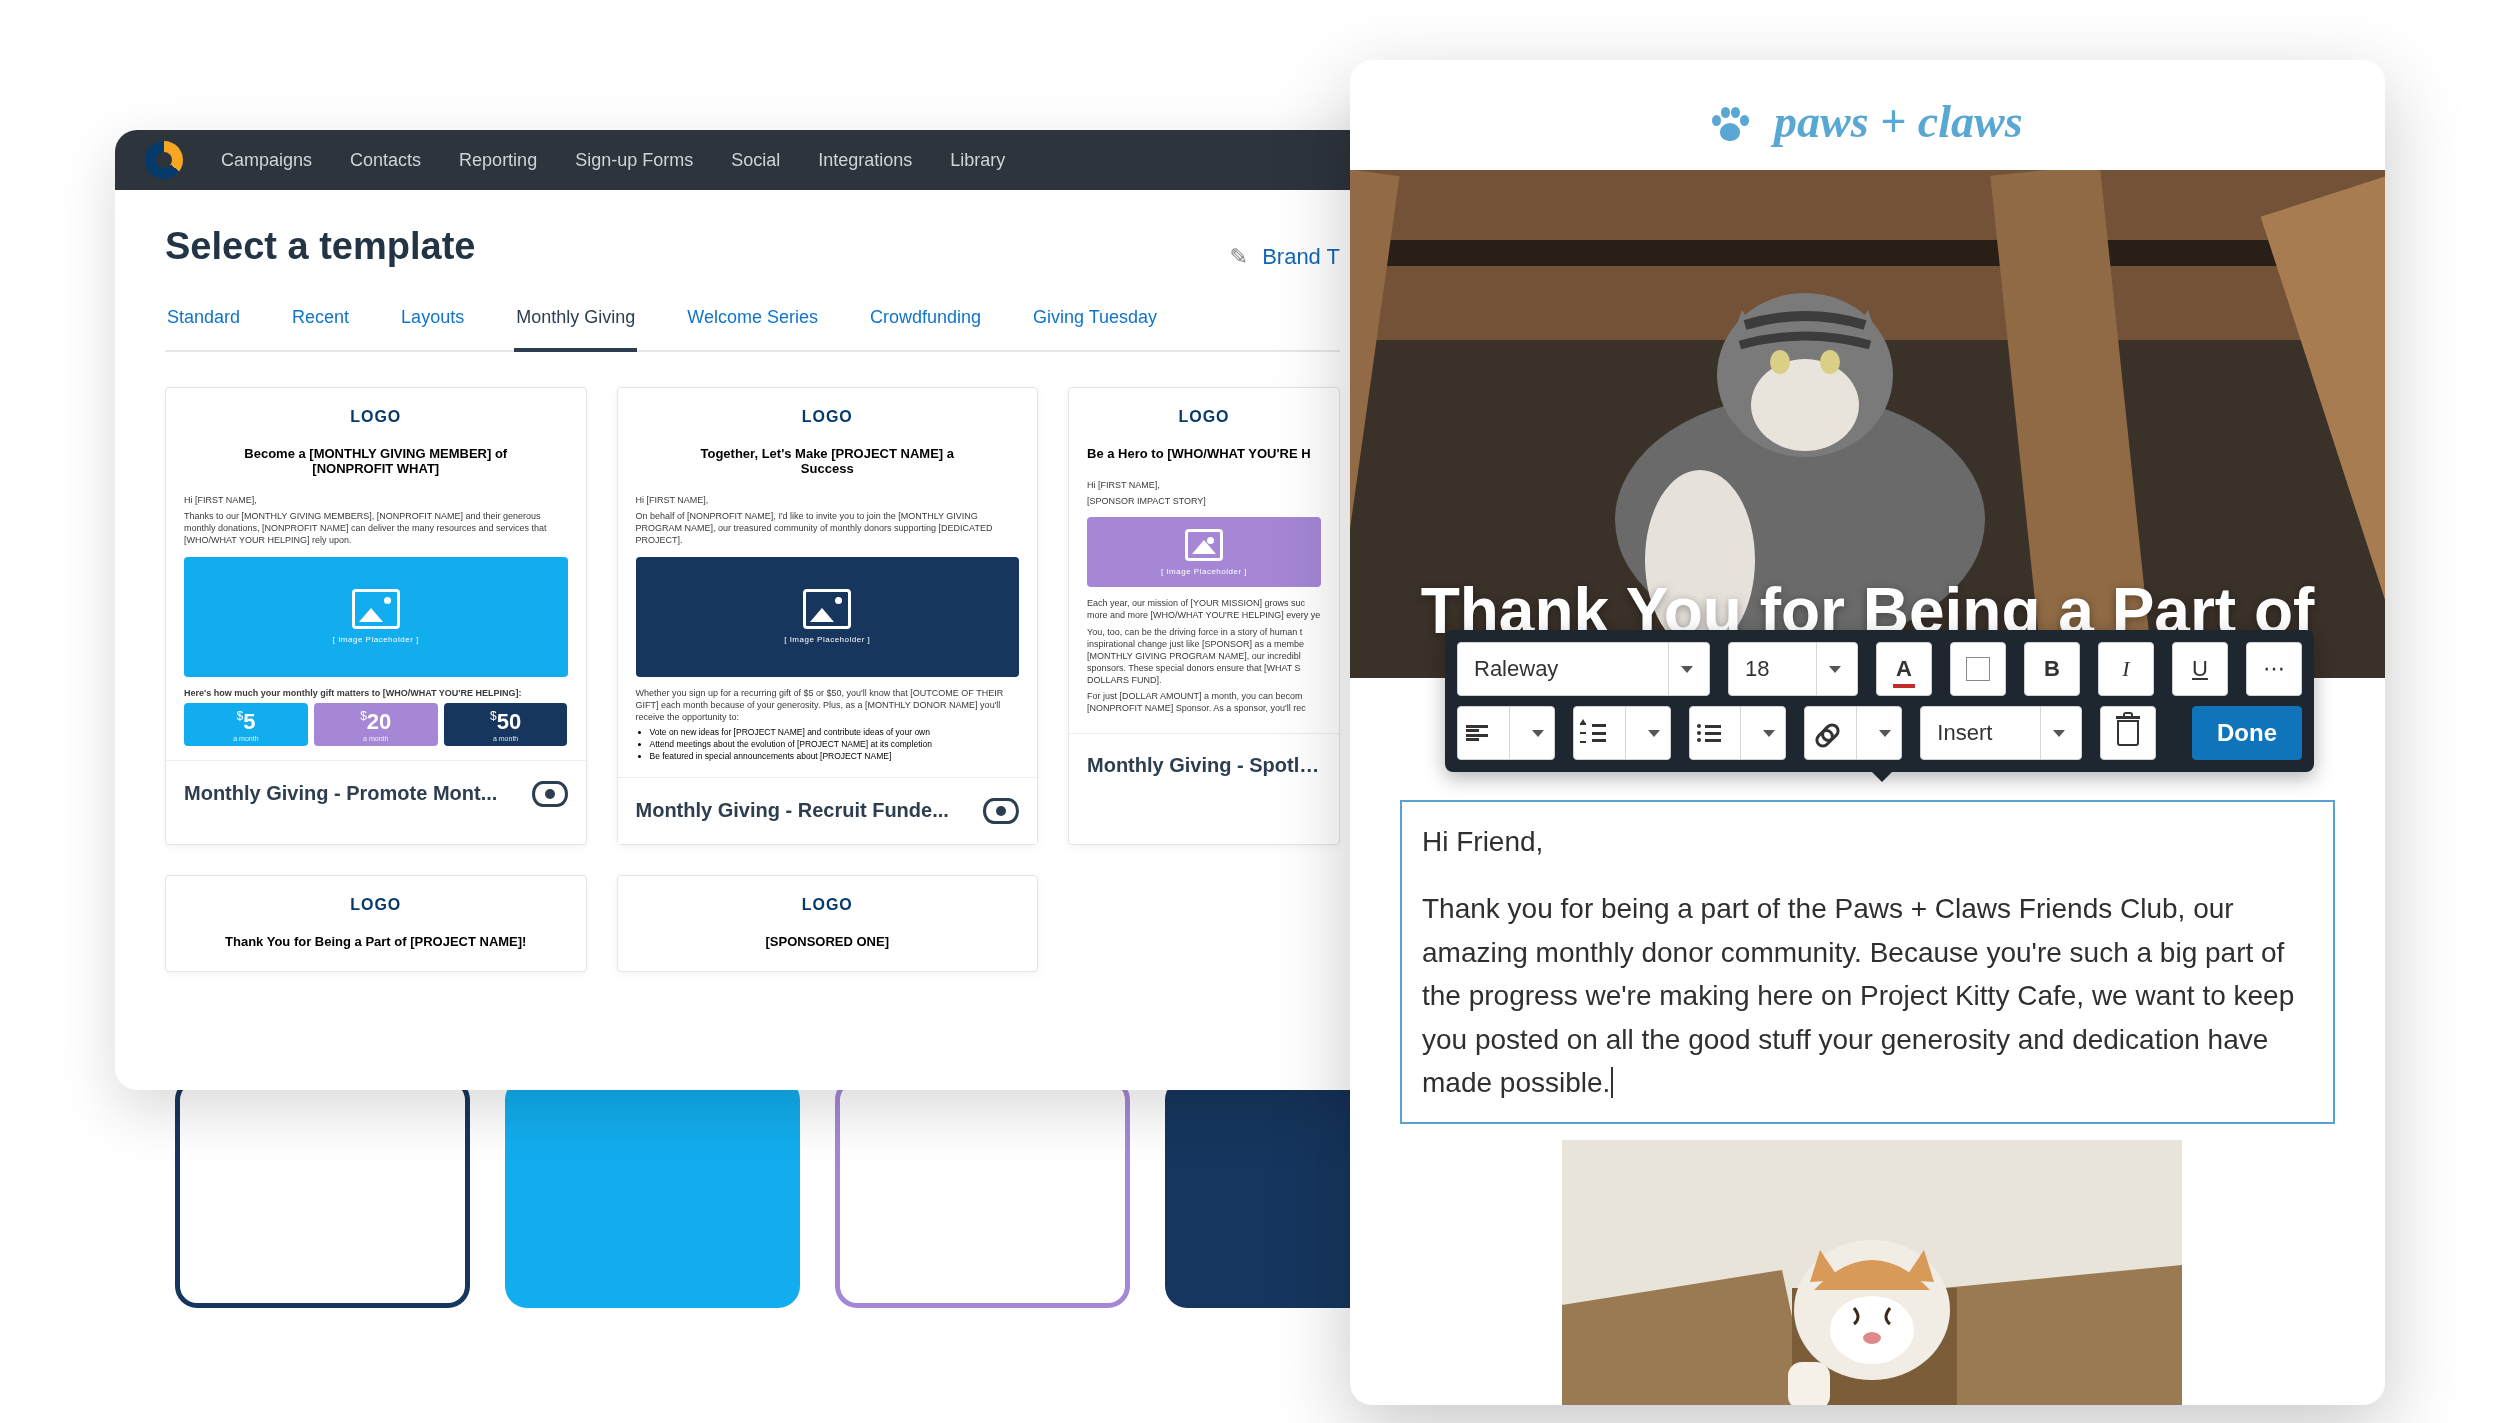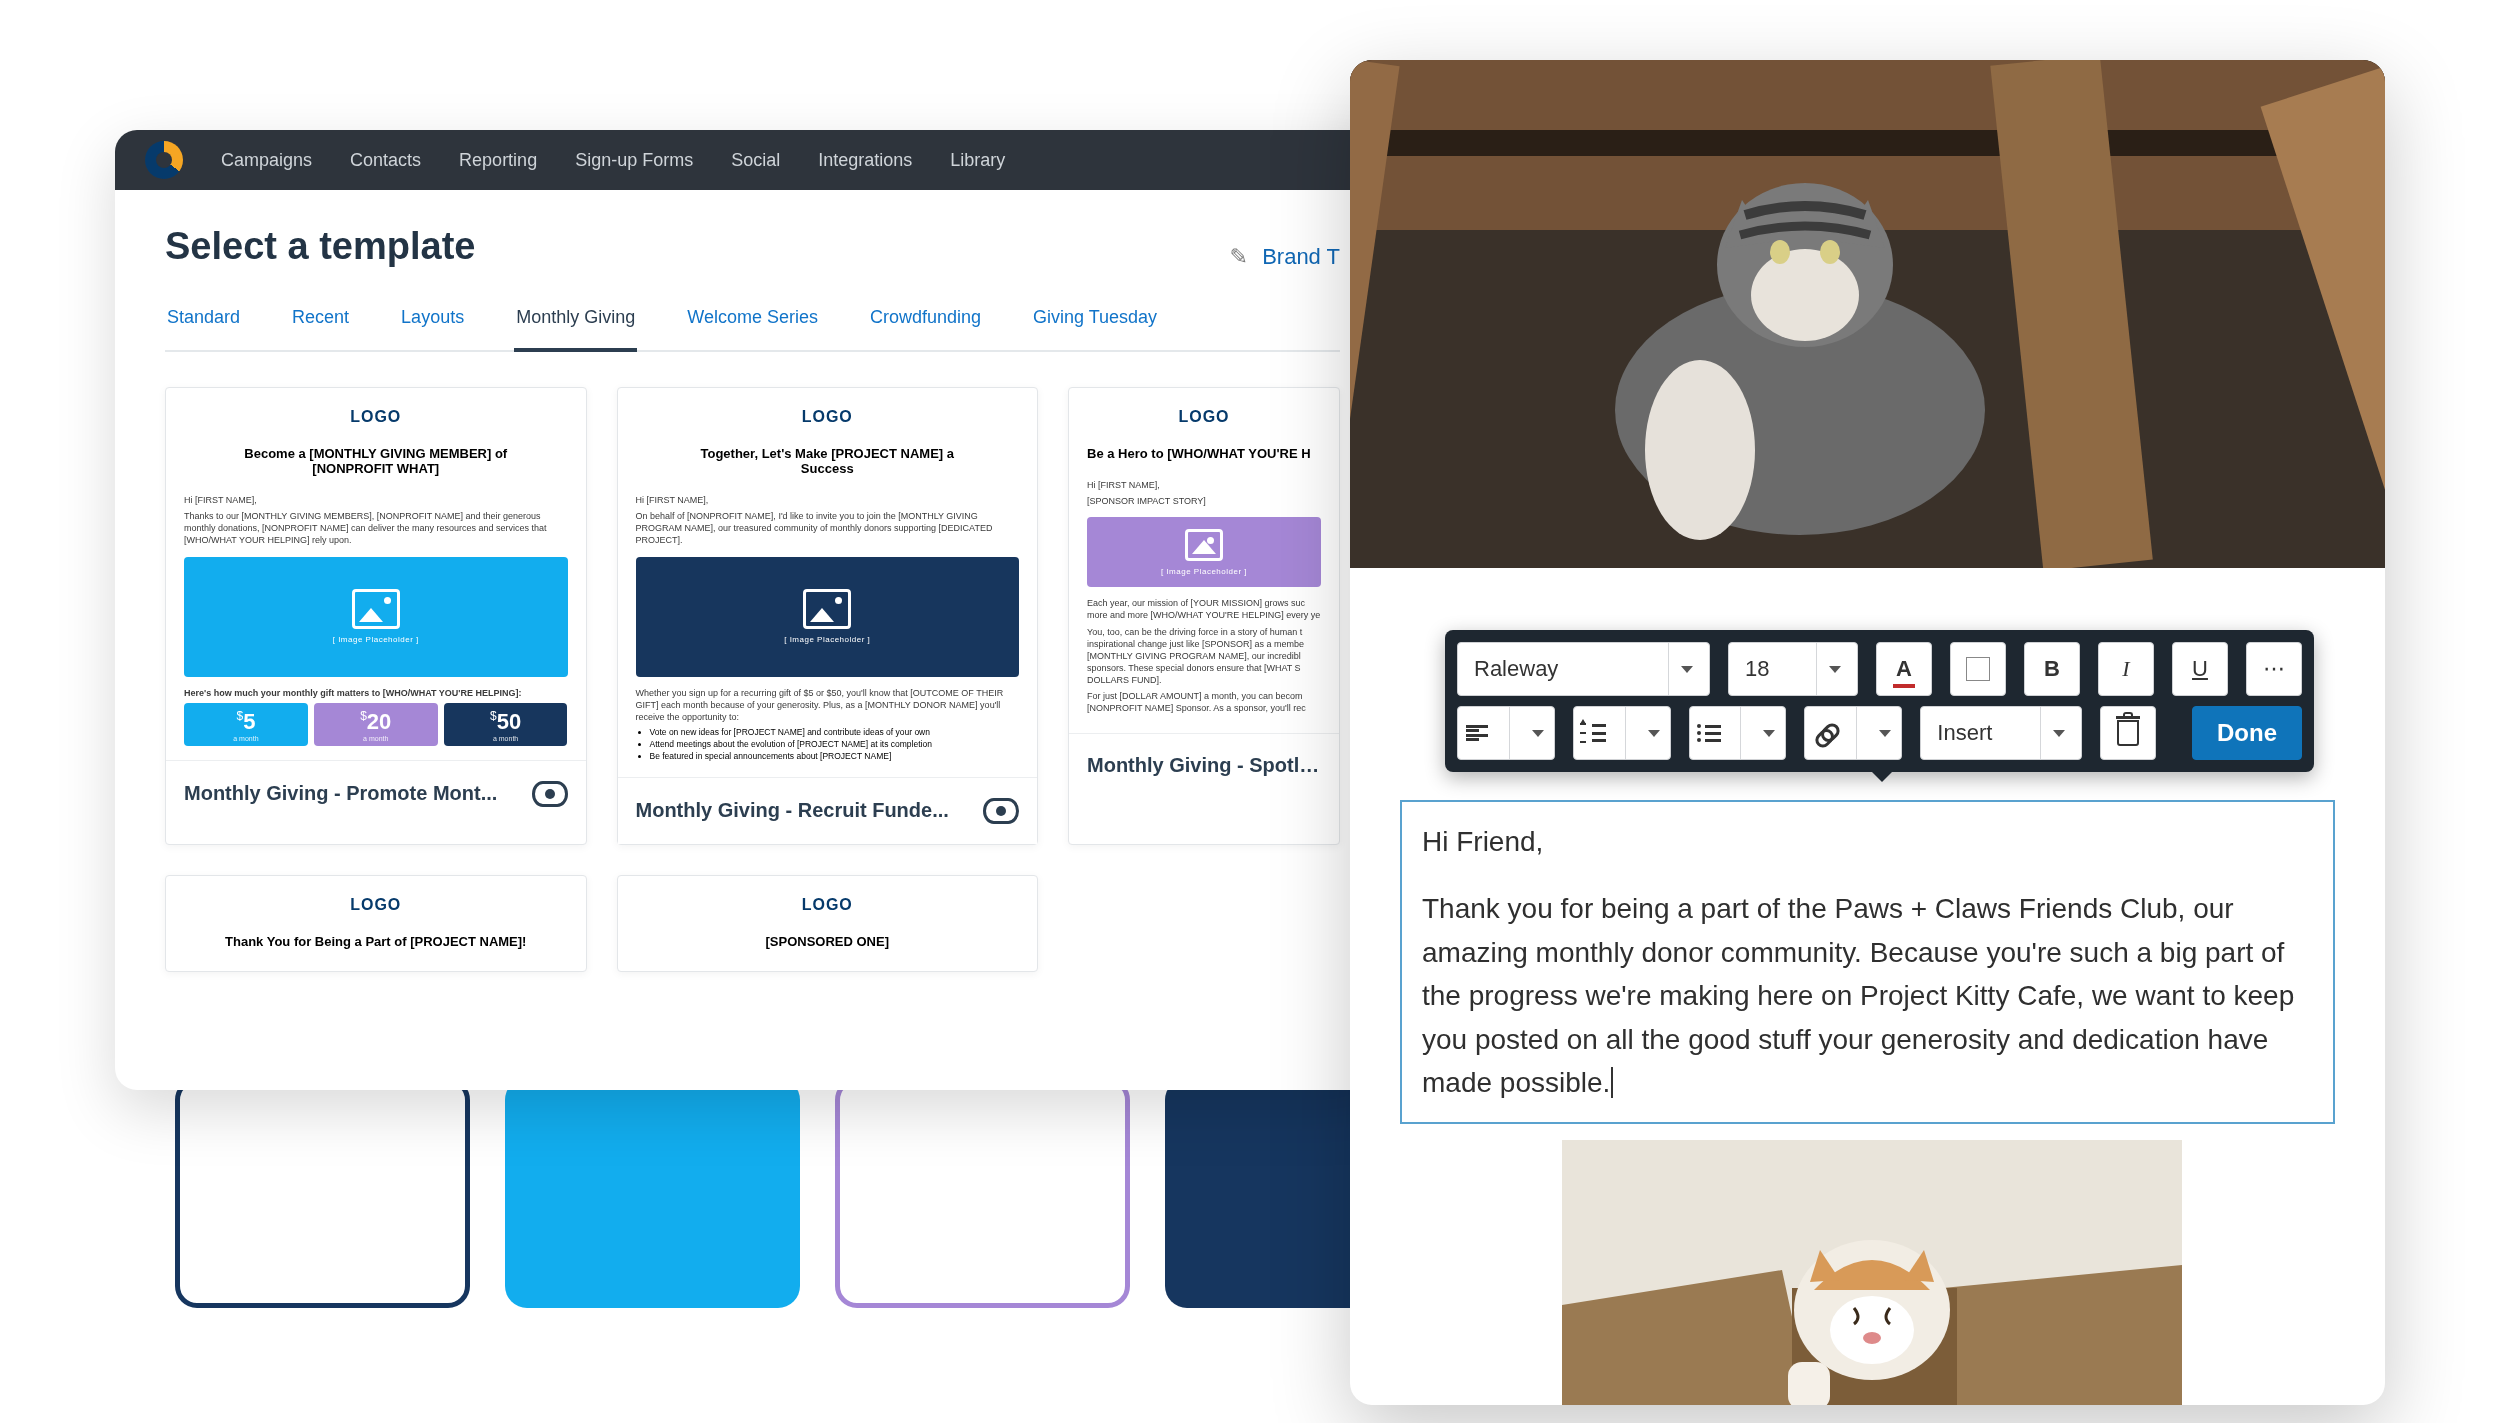--- a/index.html
+++ b/index.html
@@ -245,20 +245,28 @@
             <div class="logo-bar">LOGO</div>
             <div class="head">[SPONSORED ONE]</div>
           </div>
         </div>
         <div class="card cut" style="visibility:hidden"></div>
       </div>
     </div>
   </div>
 
   <div class="editor">
+    <div class="brandrow">
+      <span class="brand-logo">
+        <span class="paw">
+          <span class="p0"></span><span class="p1"></span><span class="p2"></span><span class="p3"></span><span class="p4"></span>
+        </span>
+        <span>paws + claws</span>
+      </span>
+    </div>
 
     <div class="hero">
       <svg viewBox="0 0 1035 508" preserveAspectRatio="xMidYMid slice">
         <rect width="1035" height="508" fill="#3a3129"></rect>
 
         <rect x="0" y="0" width="1035" height="170" fill="#735237"></rect>
         <rect x="0" y="70" width="1035" height="26" fill="#2a1f16"></rect>
 
         <rect x="-40" y="0" width="90" height="508" fill="#926a45" transform="rotate(8 5 0)"></rect>
         <rect x="640" y="0" width="110" height="508" fill="#8f6a44" transform="rotate(-6 695 0)"></rect>
@@ -271,20 +279,21 @@
           <polygon points="218,20 235,68 190,62" fill="#7a7a7a"></polygon>
           <ellipse cx="155" cy="115" rx="54" ry="46" fill="#e8e3db"></ellipse>
           <ellipse cx="130" cy="72" rx="10" ry="12" fill="#d9cf87"></ellipse>
           <ellipse cx="180" cy="72" rx="10" ry="12" fill="#d9cf87"></ellipse>
 
           <path d="M95 35 q60 -18 120 0" stroke="#3c3c3c" stroke-width="10" fill="none"></path>
           <path d="M90 55 q65 -18 130 0" stroke="#3c3c3c" stroke-width="9" fill="none"></path>
           <ellipse cx="50" cy="270" rx="55" ry="90" fill="#e6e1da"></ellipse>
         </g>
       </svg>
+      <h2>Thank You for Being a Part of</h2>
     </div>
 
     <div class="toolbar">
       <div class="trow">
         <div class="tbtn w" style="flex:3">
           <span>Raleway</span>
           <span class="chev chev-down"></span>
         </div>
         <div class="tbtn w" style="width:96px">
           <span>18</span>

